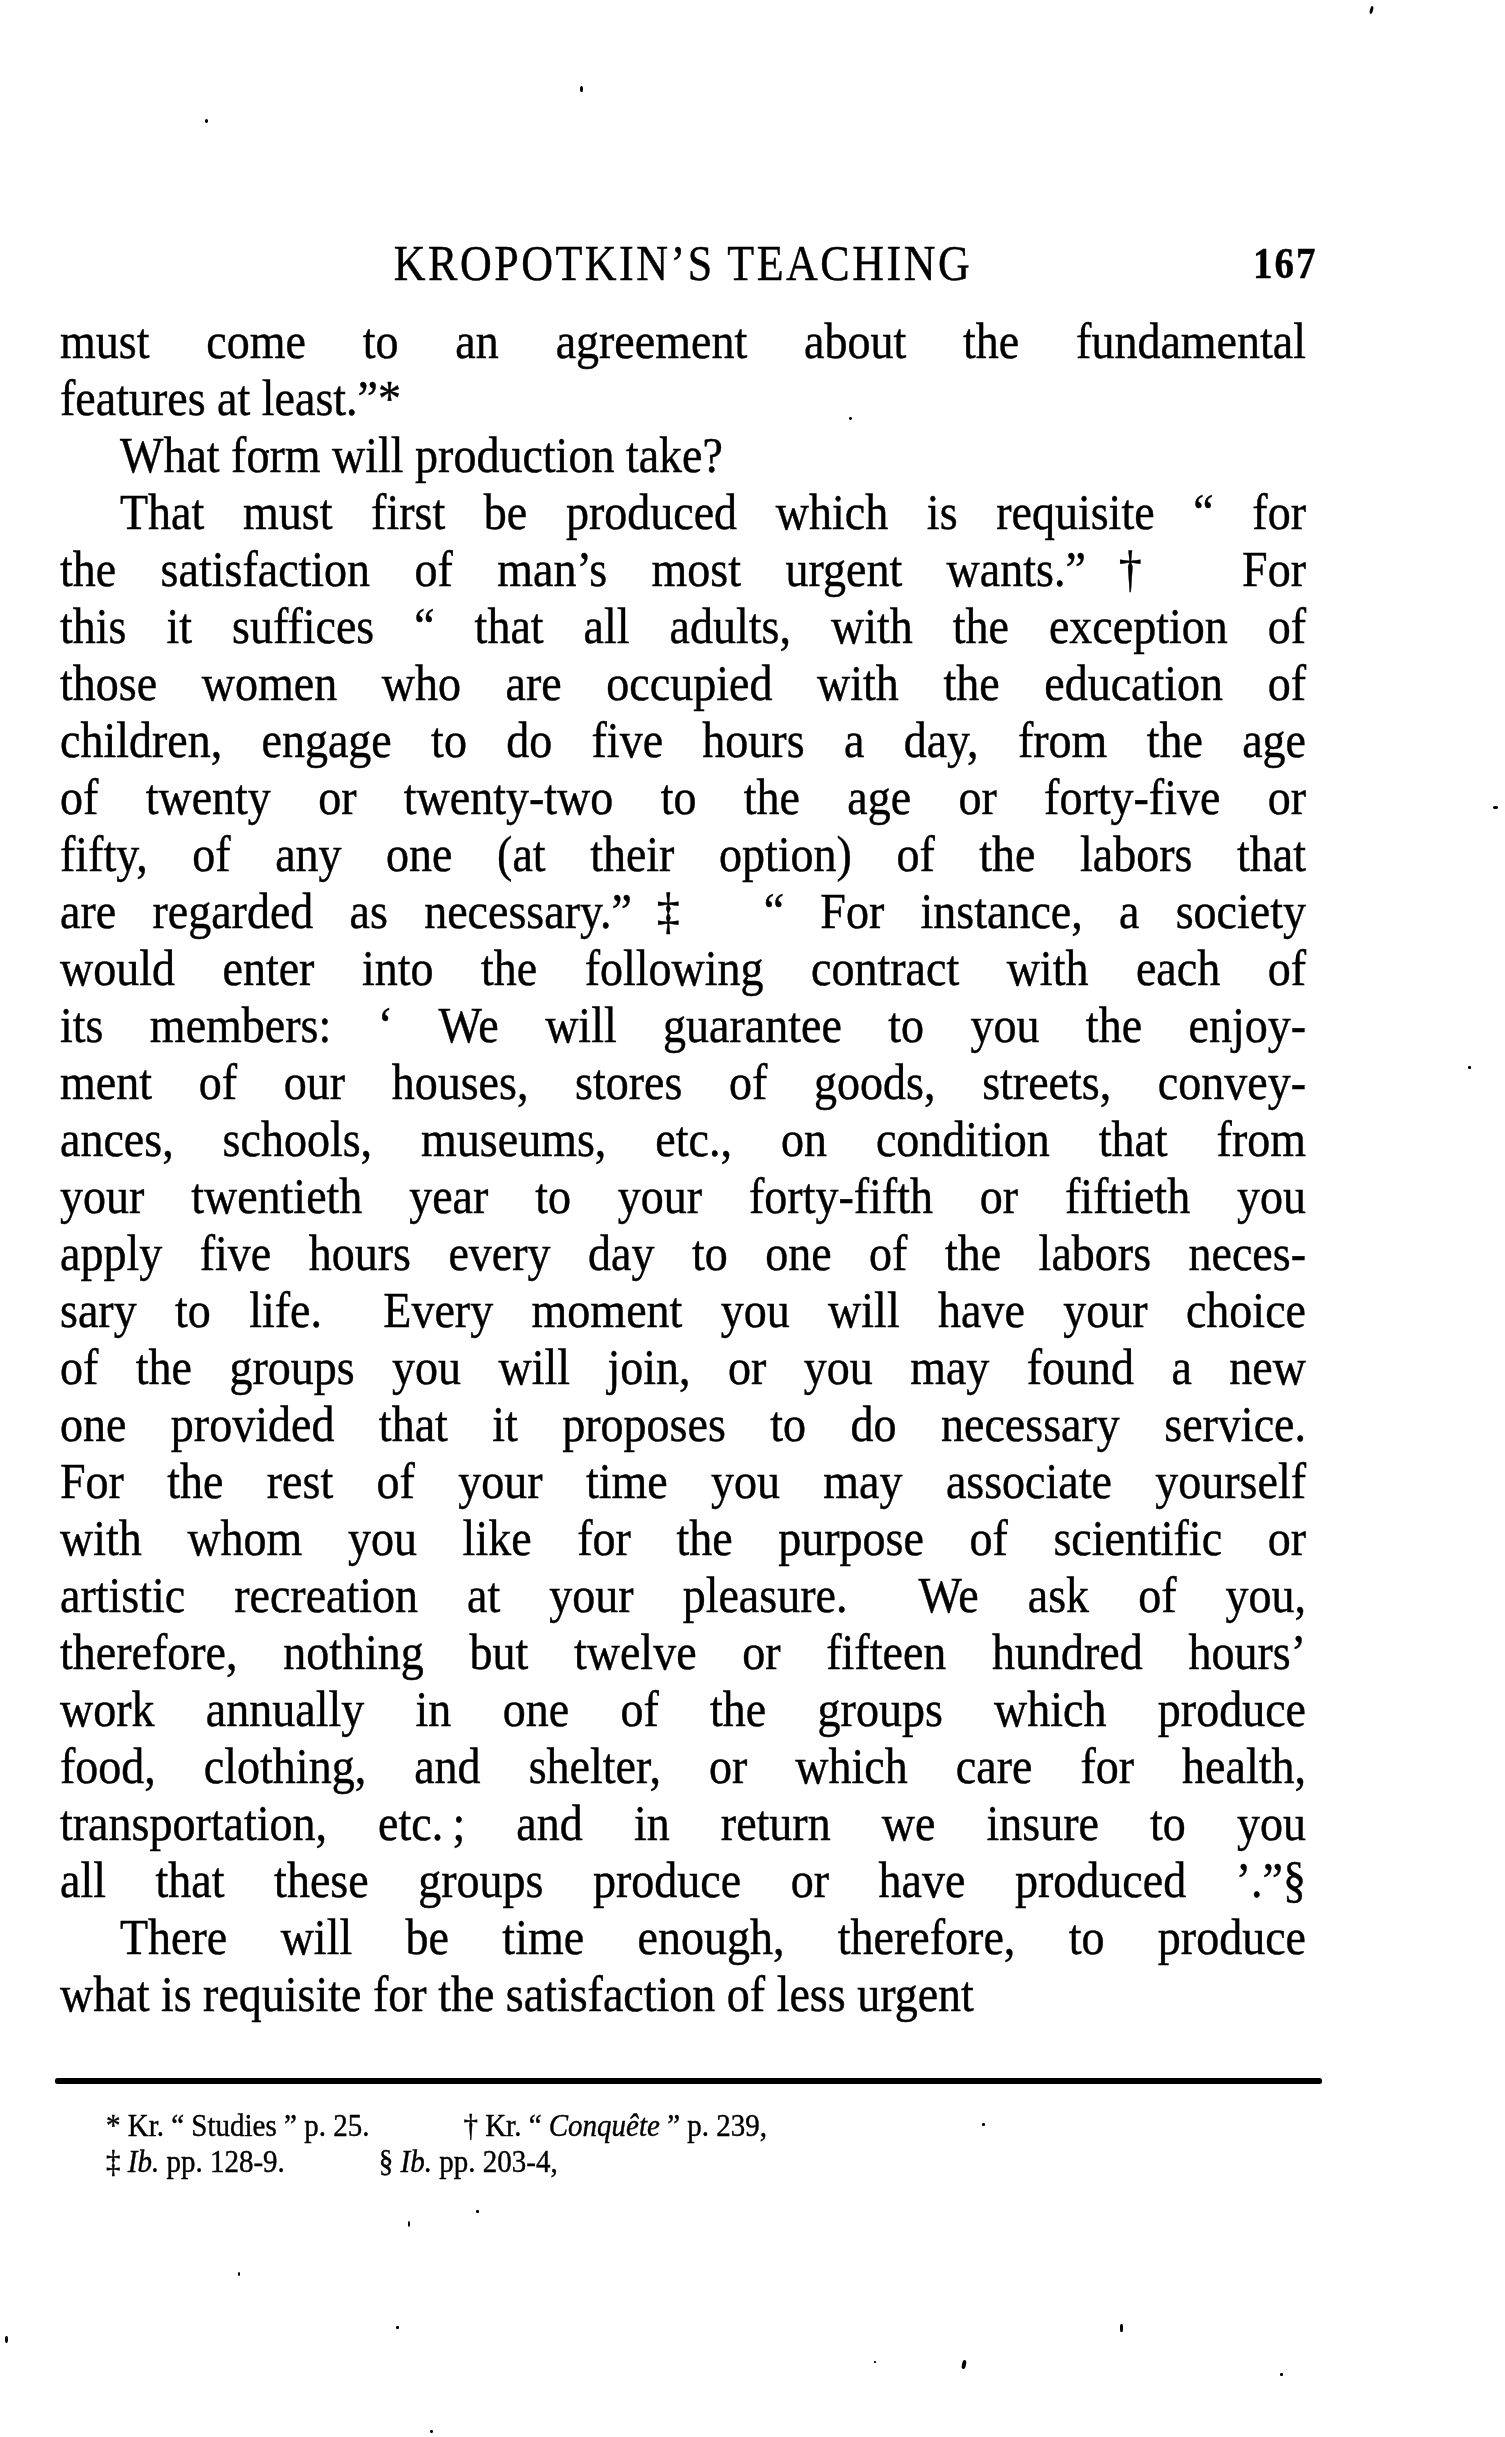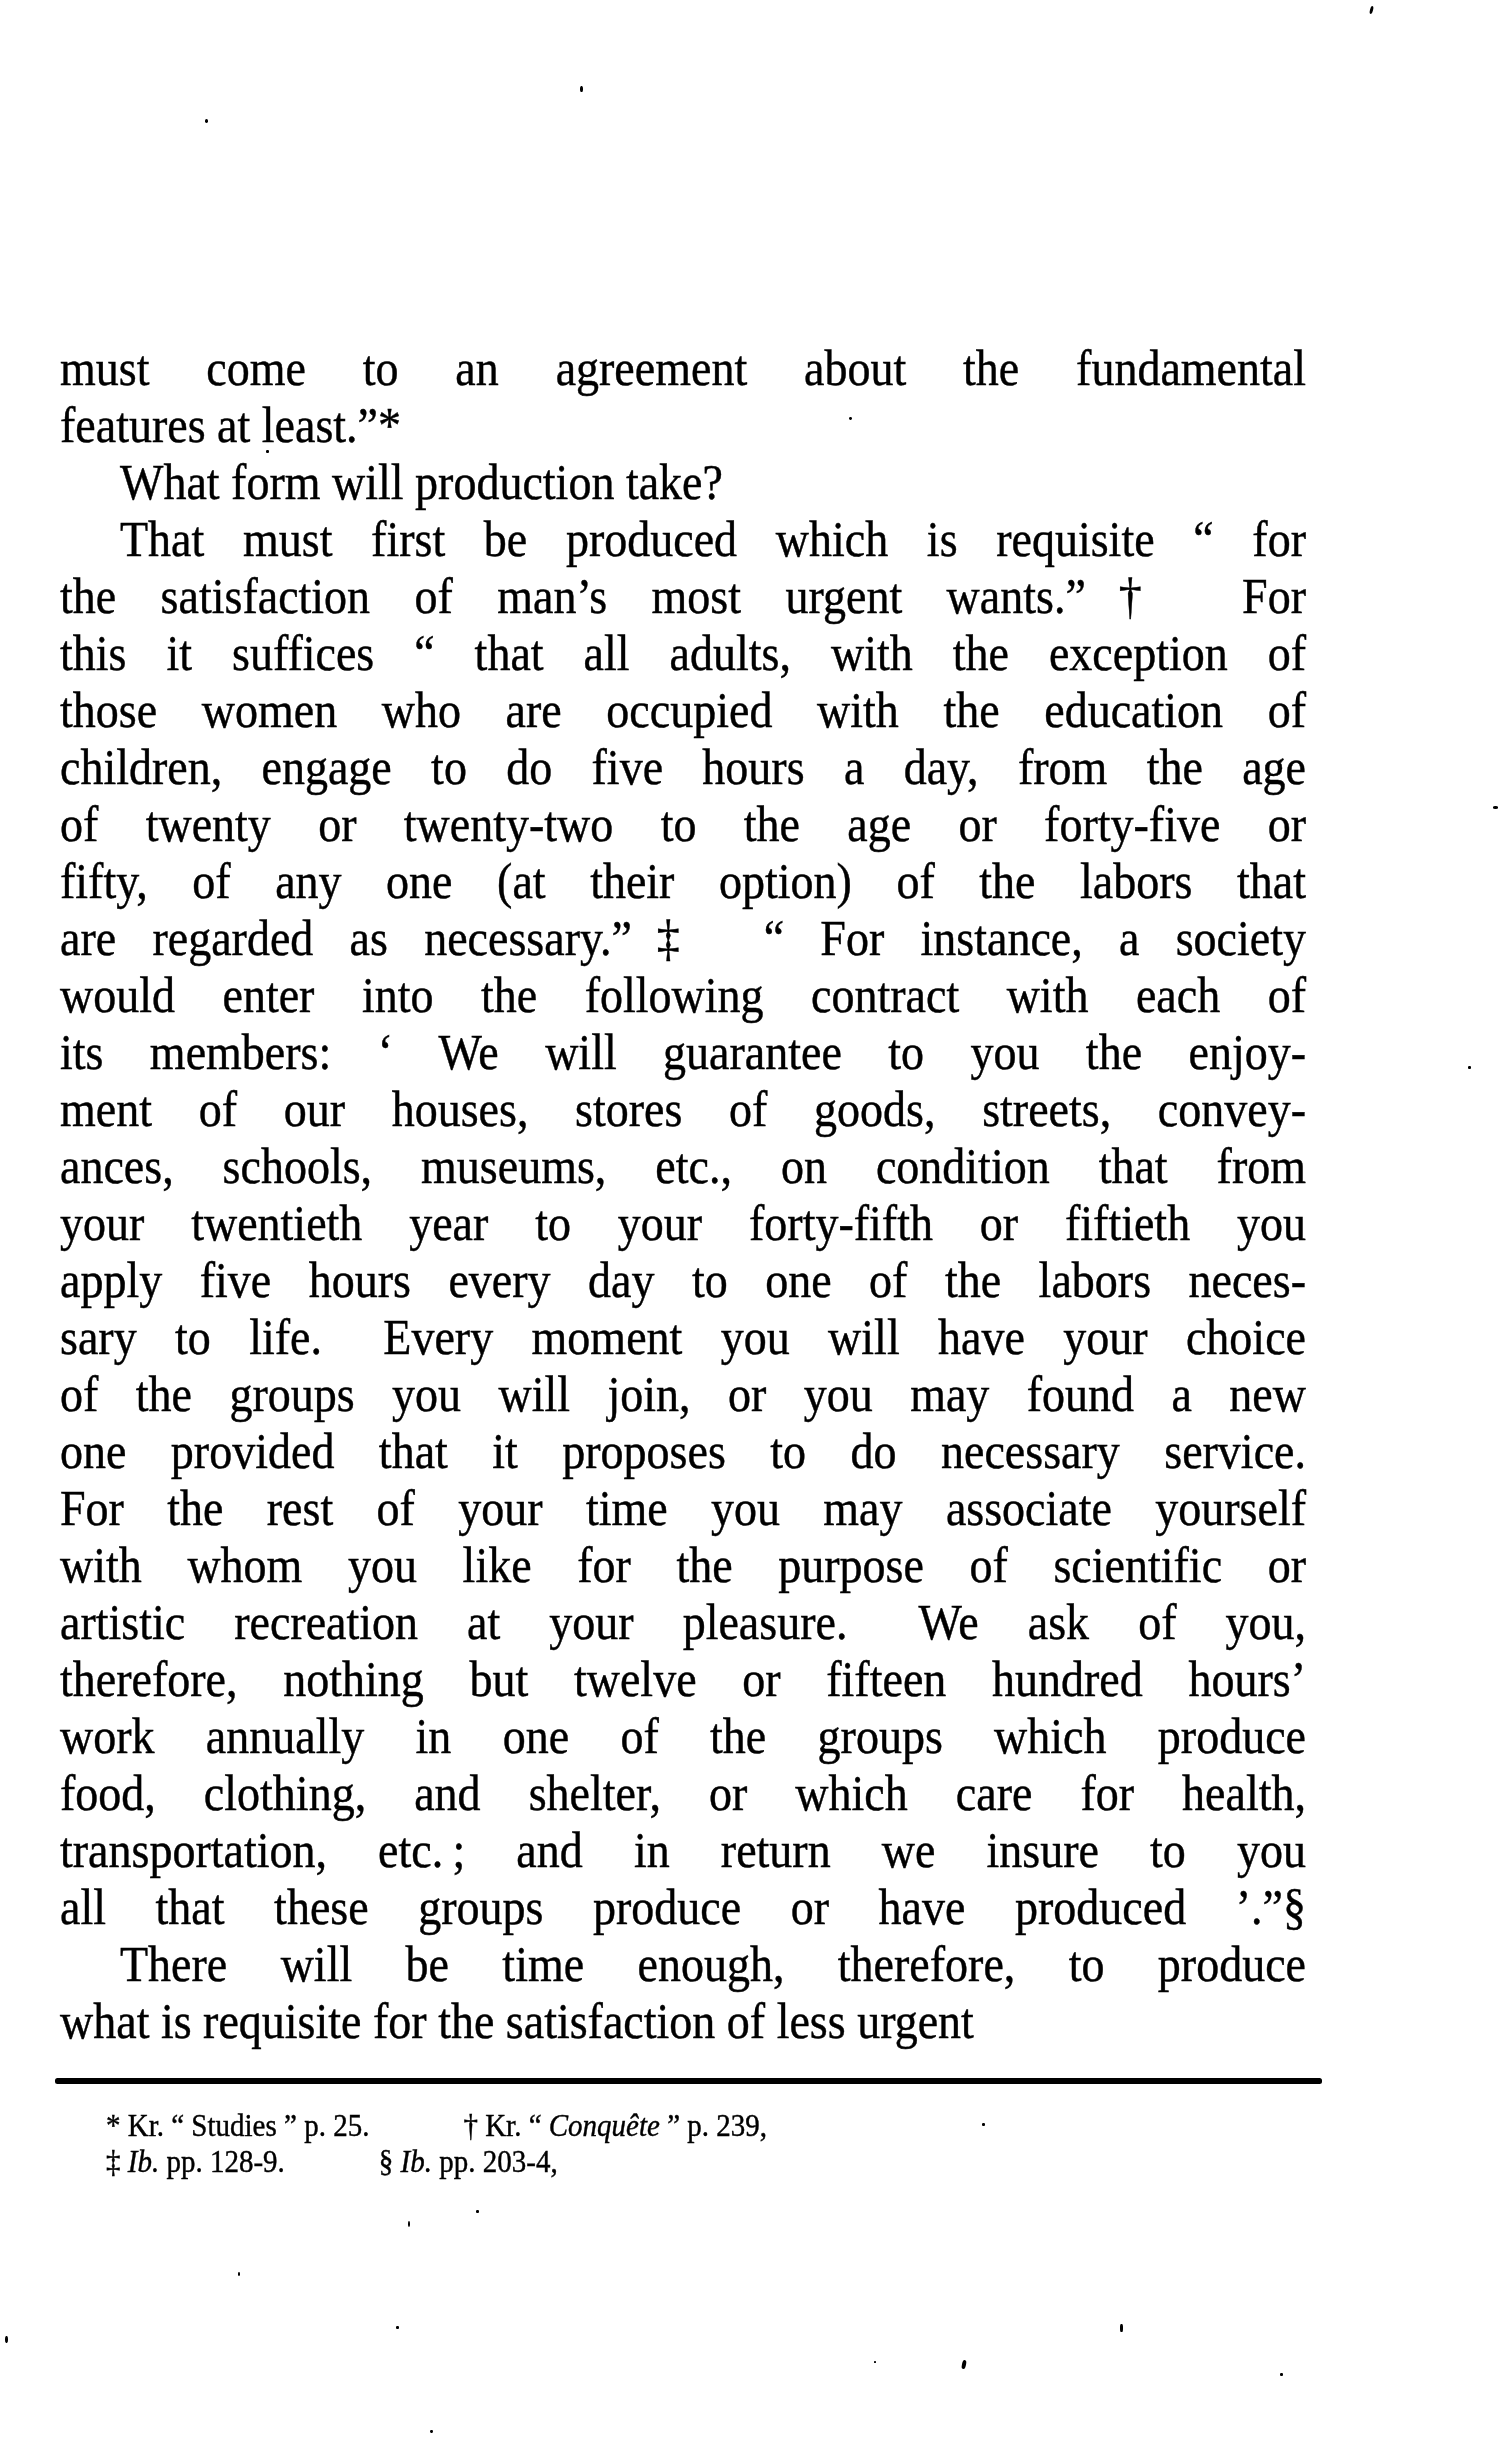--- a/index.html
+++ b/index.html
@@ -13,21 +13,21 @@
   .header{position:absolute;left:60px;top:234px;width:1246px;height:56px;}
   .title{
     width:100%;text-align:center;font-size:44px;letter-spacing:2.5px;white-space:nowrap;
     transform:scaleY(1.15);transform-origin:50% 0;
   }
   .pagenum{
     position:absolute;right:-11.3px;top:2.5px;font-size:39px;font-weight:bold;letter-spacing:1.9px;
     transform:scaleY(1.15);transform-origin:100% 0;
   }
   
-  .body{position:absolute;left:60px;top:339px;width:1246px;}
+  .body{position:absolute;left:60px;top:312px;width:1246px;}
   .line{
     height:57px;line-height:57px;font-size:46px;white-space:nowrap;overflow:visible;
     transform:scaleY(1.12);transform-origin:0 50%;
   }
   .line.j{white-space:normal;text-align:justify;text-align-last:justify;}
   .line.ind{padding-left:60px;}
   
   .rule{position:absolute;left:55px;top:2078px;width:1267px;height:5.6px;background:#000;border-radius:2.5px;}
   
   .footnotes{position:absolute;left:106px;top:2107px;width:1246px;}
@@ -38,20 +38,24 @@
   .fn-part{white-space:nowrap;}
   .fn-part em{font-style:italic;}
   
   .speck{position:absolute;background:#000;border-radius:45%;}
 </style>
 </head>
 <body>
 
 <div class="page">
 
+  <div class="header">
+    <div class="title">KROPOTKIN’S TEACHING</div>
+    <div class="pagenum">167</div>
+  </div>
 
   <div class="body">
       <div class="line j">must come to an agreement about the fundamental</div>
       <div class="line">features at least.”*</div>
       <div class="line ind">What form will production take?</div>
       <div class="line j ind">That must first be produced which is requisite “ for</div>
       <div class="line j">the satisfaction of man’s most urgent wants.”†  For</div>
       <div class="line j">this it suffices “ that all adults, with the exception of</div>
       <div class="line j">those women who are occupied with the education of</div>
       <div class="line j">children, engage to do five hours a day, from the age</div>

